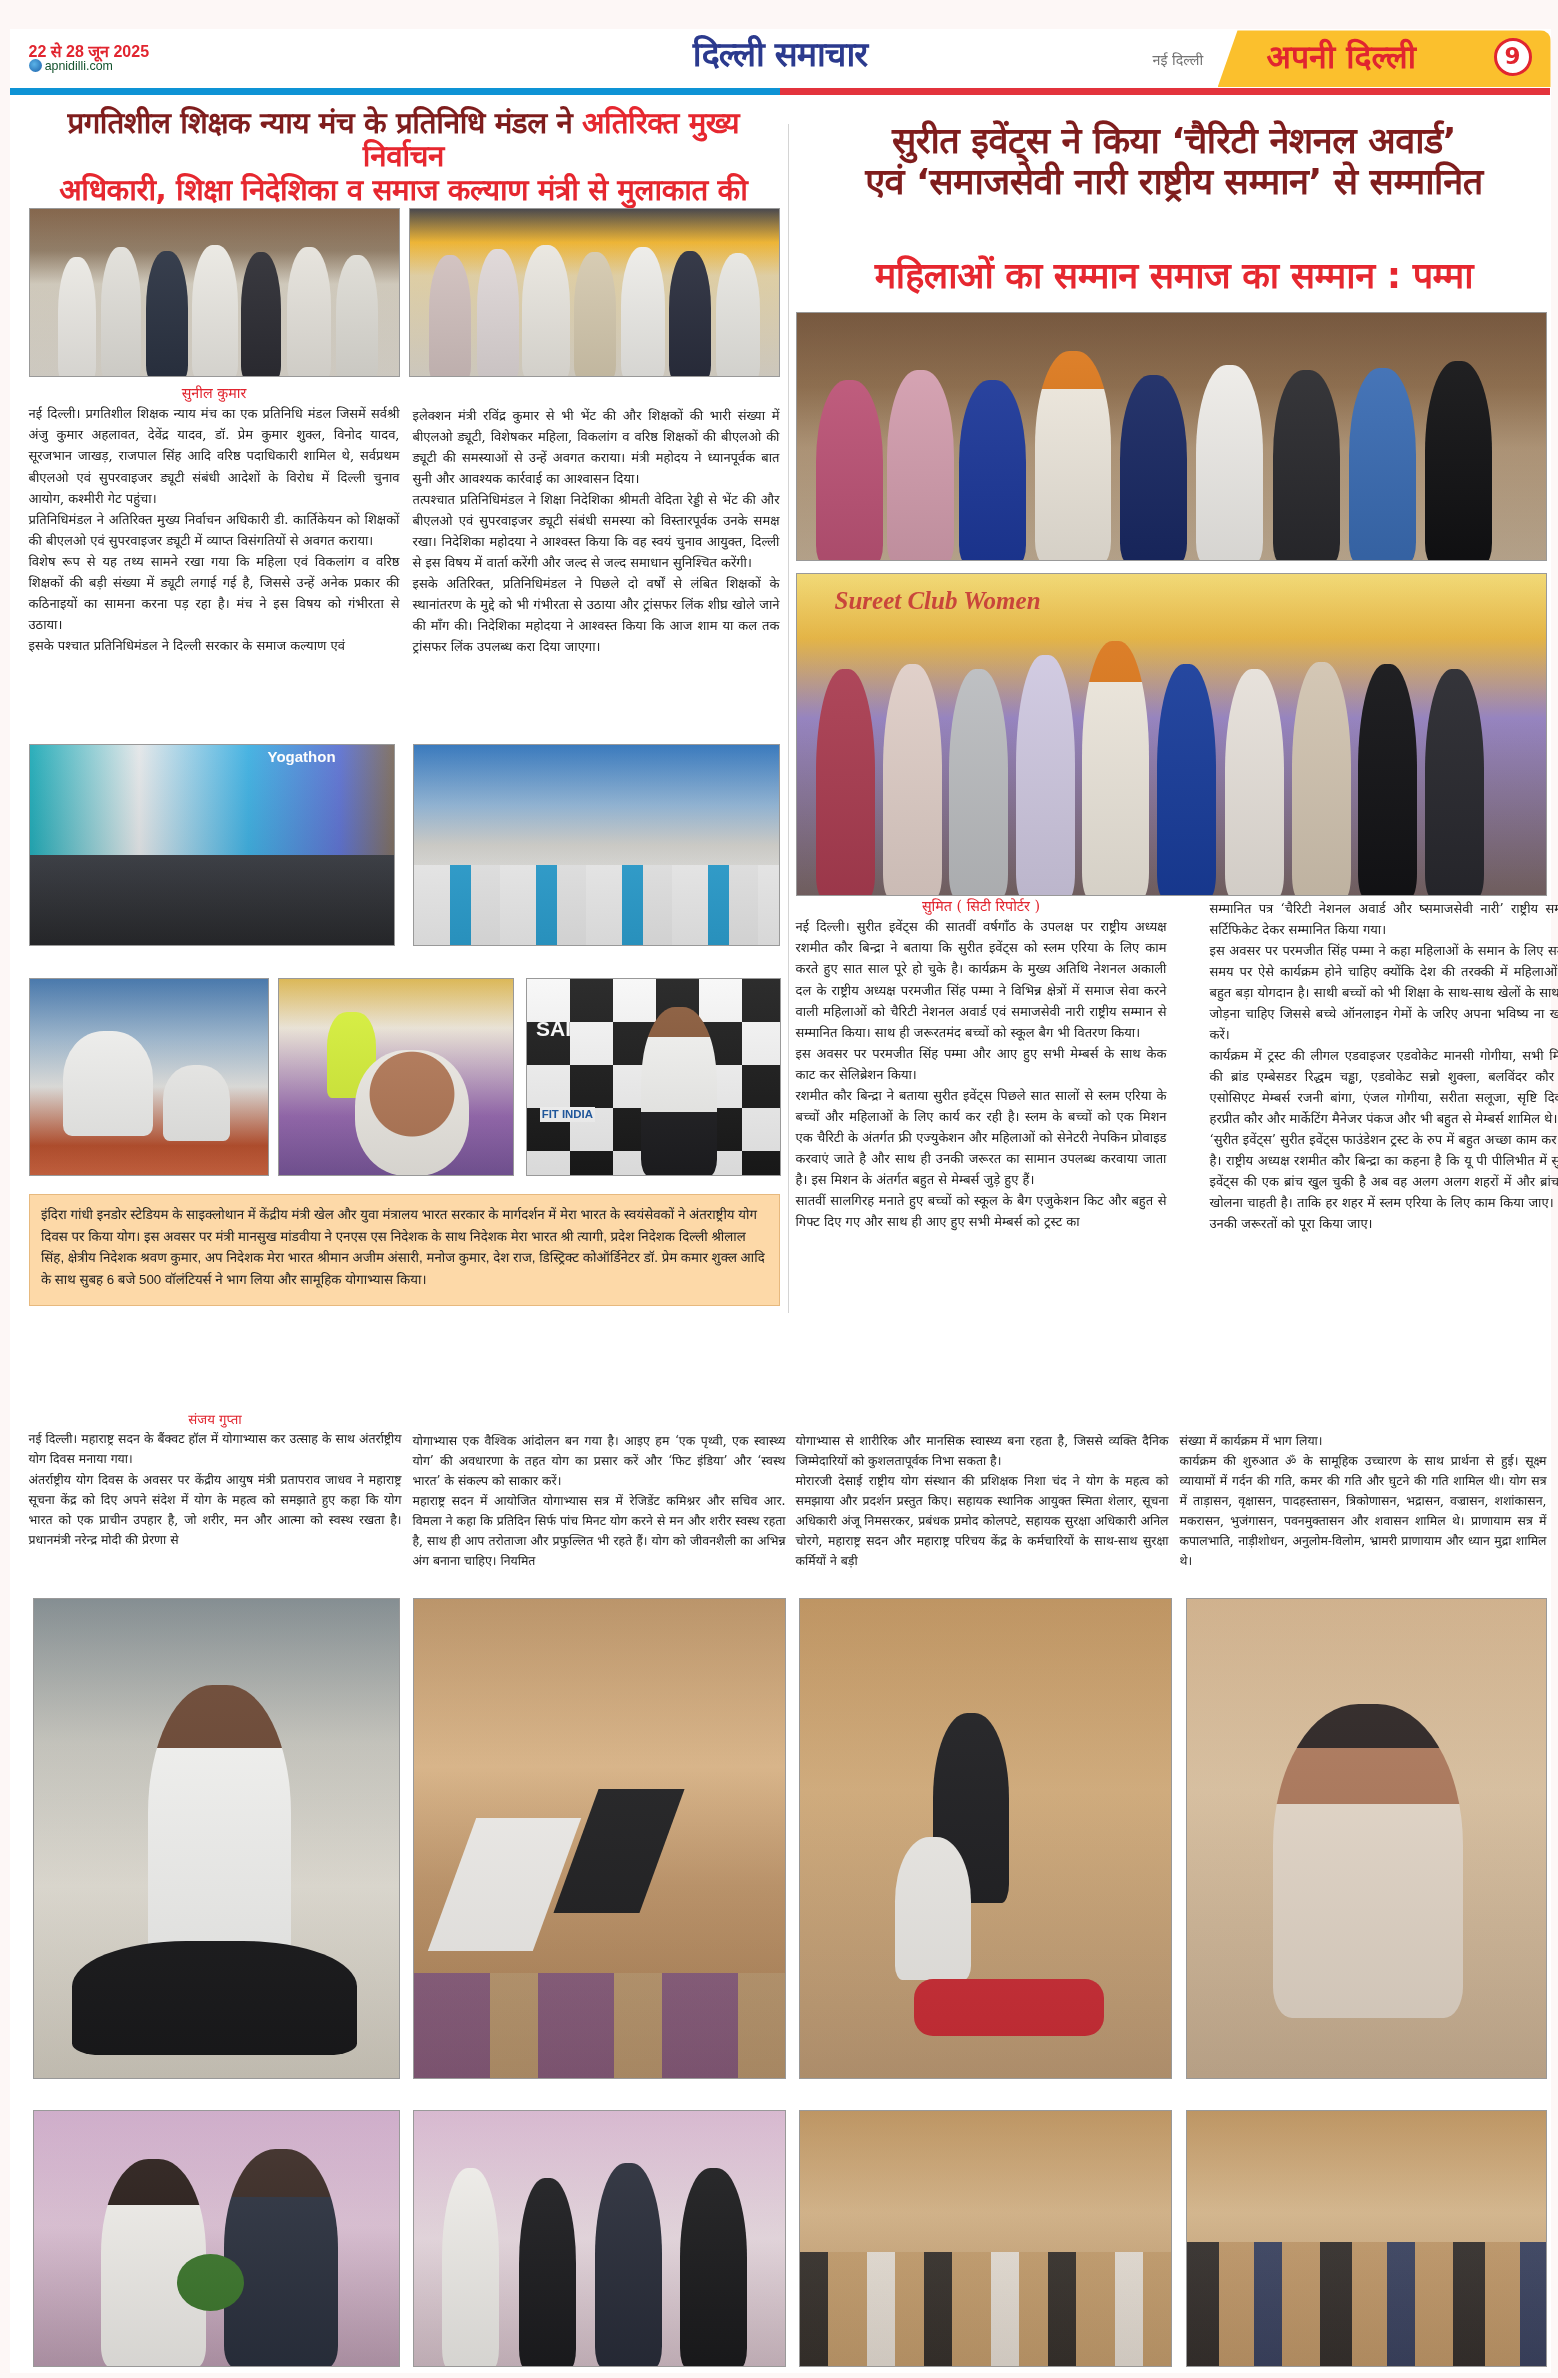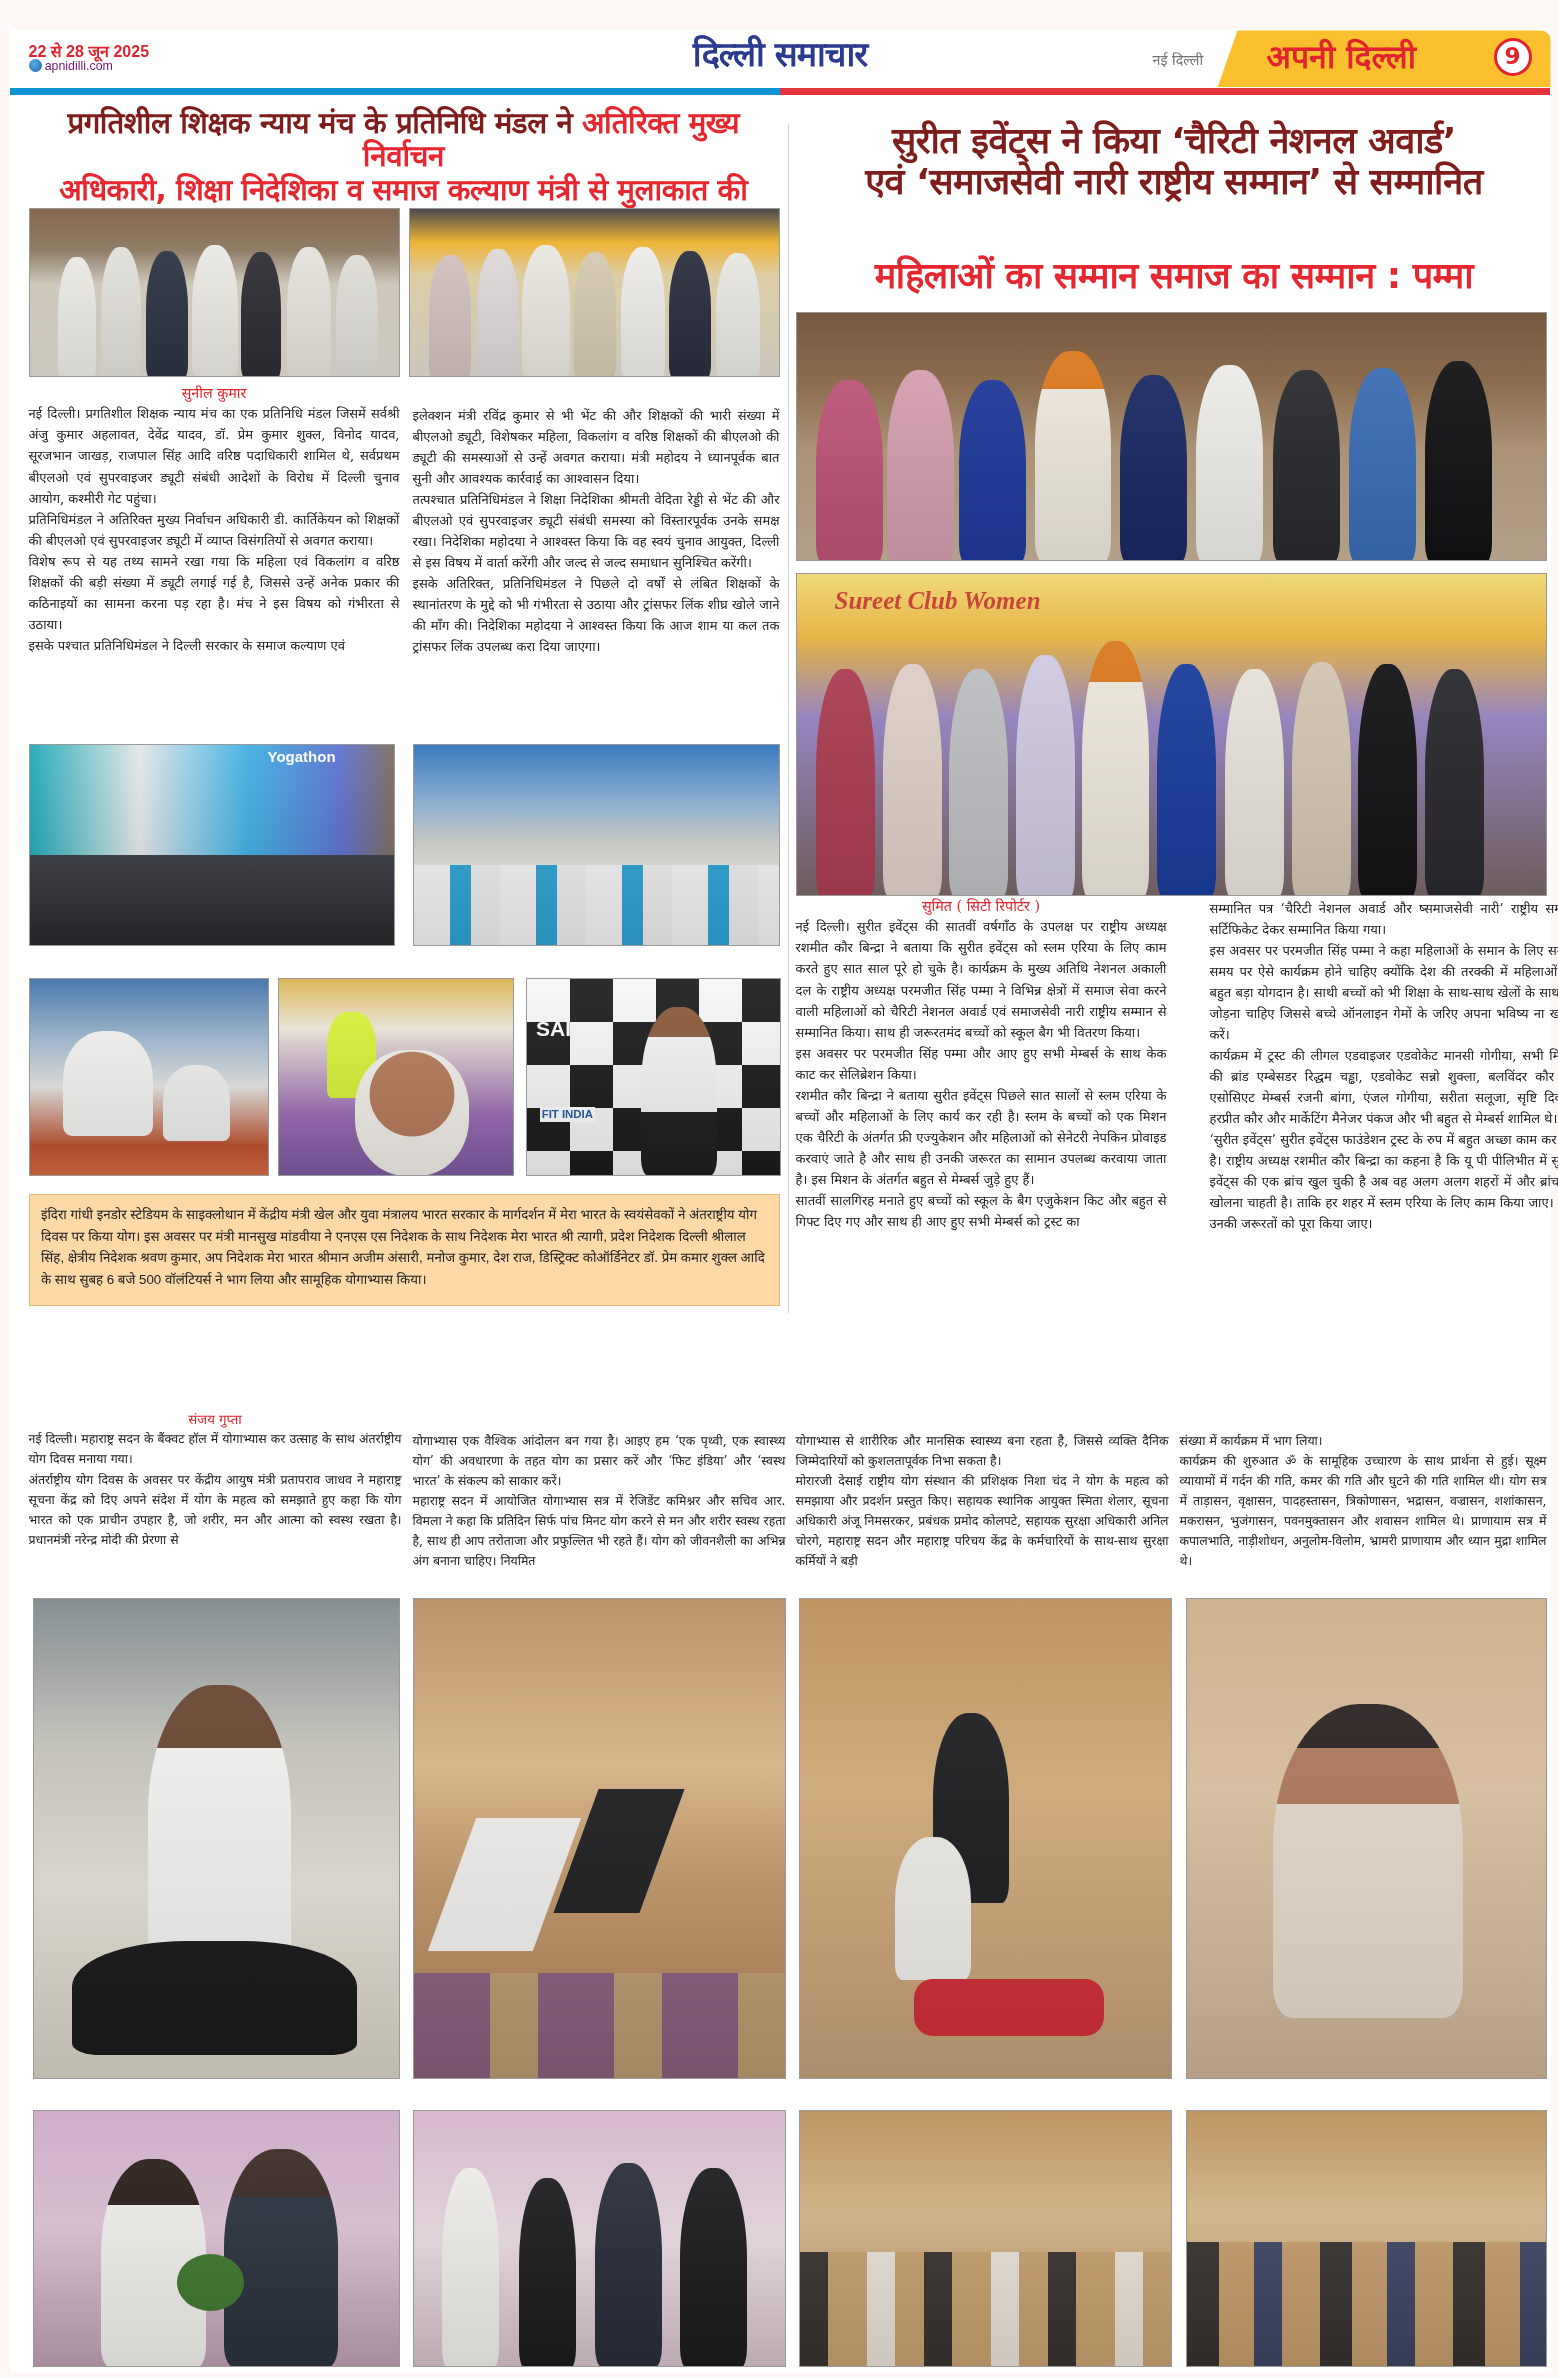--- a/index.html
+++ b/index.html
@@ -1,21 +1,21 @@
 <!DOCTYPE html>
 <html style="font-size:15px"><head>
 <meta charset="utf-8">
 <style>
   * { box-sizing: border-box; margin: 0; padding: 0; }
   body { width: 1559px; height: 2379px; background: #fdf7f6; font-family: "DejaVu Sans", sans-serif; position: relative; overflow: hidden; color: #222; }
   .page { position: absolute; left: 9.5px; top: 28.5px; width: 1541px; height: 2344px; background: #fff; }
   
   .hdr { position: absolute; left: 0; top: 0; width: 1541px; height: 59px; }
   .hdr-date { position: absolute; left: 19px; top: 11px; font: bold 16px "Liberation Sans", sans-serif; color: #e1252f; }
-  .hdr-site { position: absolute; left: 19px; top: 30px; font: 12.4px "Liberation Sans", sans-serif; color: #701a75; display: flex; align-items: center; gap: 2.9px; }
+  .hdr-site { position: absolute; left: 19px; top: 30px; font: 12.4px "Liberation Sans", sans-serif; color: #14532d; display: flex; align-items: center; gap: 2.9px; }
   .globe { width: 13.3px; height: 13.3px; border-radius: 50%; background: radial-gradient(circle at 40% 40%, #5ab3e8, #1a5fa8); display: inline-block; }
   .hdr-title { position: absolute; left: 0; width: 1541px; top: 1.9px; text-align: center; font: bold 34px "DejaVu Sans", sans-serif; color: #2b3a8e; letter-spacing: -1px; }
   .hdr-city { position: absolute; left: 1143px; top: 21px; font: 14.3px "DejaVu Sans", sans-serif; color: #737373; }
   .hdr-tab { position: absolute; left: 1208px; top: 1.9px; width: 333px; height: 57px; background: #fbc02d; clip-path: polygon(6% 0, 100% 0, 100% 100%, 0 100%); border-radius: 0 11.4px 0 0; }
   .hdr-tab-label { position: absolute; left: 1257px; top: 5.7px; font: bold 32px "DejaVu Sans", sans-serif; color: #e1252f; }
   .hdr-pagenum { position: absolute; left: 1484px; top: 9.5px; width: 38px; height: 38px; border-radius: 50%; background: #fff; border: 3.8px solid #e1252f; color: #e1252f; font: bold 23px "DejaVu Sans", sans-serif; text-align: center; line-height: 30px; }
   .bar-blue { position: absolute; left: 0; top: 59px; width: 770px; height: 7.6px; background: #0e93d5; }
   .bar-red { position: absolute; left: 770px; top: 59px; width: 770px; height: 7.6px; background: #e3333c; }
   
   .hl { position: absolute; font-family: "DejaVu Sans", sans-serif; font-weight: bold; line-height: 1.15; text-align: center; }

